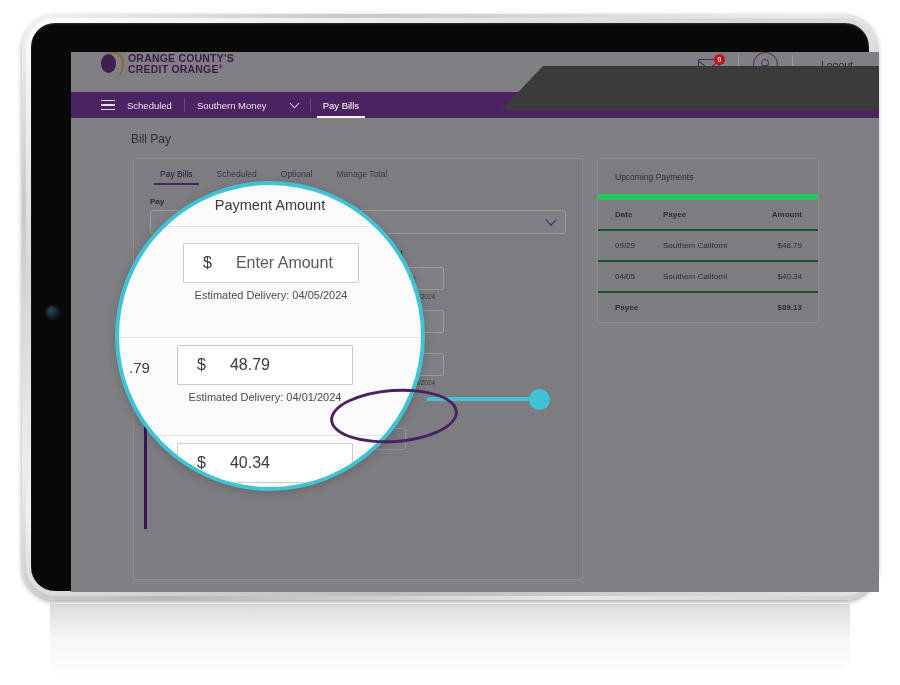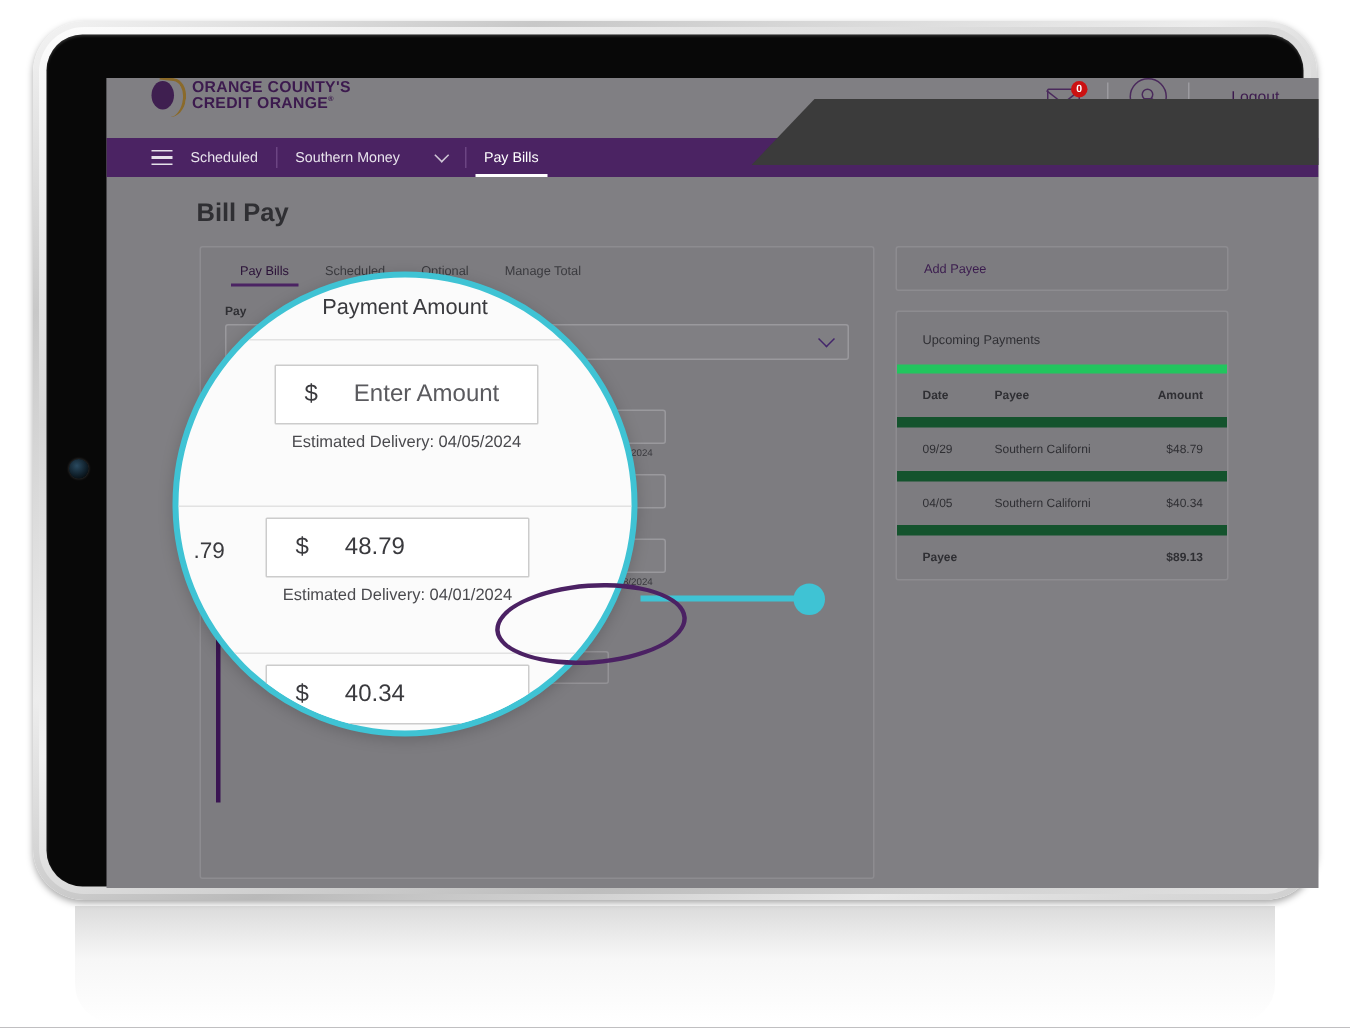--- a/index.html
+++ b/index.html
@@ -111,21 +111,21 @@
     width:6px;height:6px;border-right:1.3px solid #cfc6d6;border-bottom:1.3px solid #cfc6d6;
     transform:rotate(45deg);margin-top:-3px;
   }
   .nav-active{color:#ffffff;}
   .nav-active:after{
     content:"";position:absolute;left:6px;right:6px;bottom:0;height:2.2px;background:#ffffff;
   }
 
   
   .page{position:relative;padding:14px 0 0 0;height:474px;}
-  .page-title{margin-left:60px;font-size:17px;color:#2f2f33;font-weight:bold;}
+  .page-title{margin-left:60px;font-size:12px;color:#2f2f33;}
 
   .content{display:flex;margin:12px 0 0 62px;gap:14px;}
   .card{background:#7d7c80;border:1px solid #8d8c90;border-radius:2px;}
   .main-card{width:448px;height:420px;position:relative;overflow:hidden;}
 
   .tabs{display:flex;gap:0;padding:10px 14px 0 14px;}
   .tab{font-size:8.5px;color:#3a3a3e;padding:0 12px 6px 12px;position:relative;}
   .tab.active{color:#2a1137;}
   .tab.active:after{
     content:"";position:absolute;left:6px;right:6px;bottom:0;height:2px;background:#4b2363;
@@ -170,21 +170,21 @@
     display:flex;align-items:center;padding-left:8px;font-size:8px;color:#2f2f33;
     margin-bottom:11px;
   }
   .lf-input.ph{color:#4d4d51;}
 
   
   .side{width:222px;}
   .side-card{background:#7d7c80;border:1px solid #8d8c90;border-radius:2px;margin-bottom:13px;}
   .add-payee{height:28px;display:flex;align-items:center;padding-left:18px;font-size:8.5px;color:#3b1c4e;}
   .up-title{font-size:8.5px;color:#2f2f33;padding:13px 0 12px 17px;border-bottom:6px solid #22c55e;}
-  .up-row{display:flex;align-items:center;height:29px;border-bottom:7px solid #14532d;font-size:8px;color:#2f2f33;}
+  .up-row{display:flex;align-items:center;height:29px;border-bottom:2px solid #14532d;font-size:8px;color:#2f2f33;}
   .up-row.hdr{font-weight:bold;}
   .u-date{width:48px;padding-left:17px;}
   .u-payee{flex:1;}
   .u-amt{width:62px;text-align:right;padding-right:16px;}
   .up-row.total{border-bottom:none;font-weight:bold;}
 
   
   .mag{
     position:absolute;left:44px;top:129px;width:302px;height:302px;border-radius:50%;
     border:4px solid #3fc3d4;background:#fbfbfb;overflow:hidden;z-index:30;
@@ -358,23 +358,20 @@
 
             <div class="lower-form">
               <div class="lf-lbl">Se</div>
               <div class="lf-input">04/05/202</div>
               <div class="lf-lbl">Comment</div>
               <div class="lf-input ph">Optional</div>
             </div>
           </div>
 
           <div class="side">
-            <div class="side-card">
-              <div class="add-payee">Add Payee</div>
-            </div>
 
             <div class="side-card">
               <div class="up-title">Upcoming Payments</div>
 
               <div class="up-row hdr">
                 <div class="u-date">Date</div>
                 <div class="u-payee">Payee</div>
                 <div class="u-amt">Amount</div>
               </div>
 

